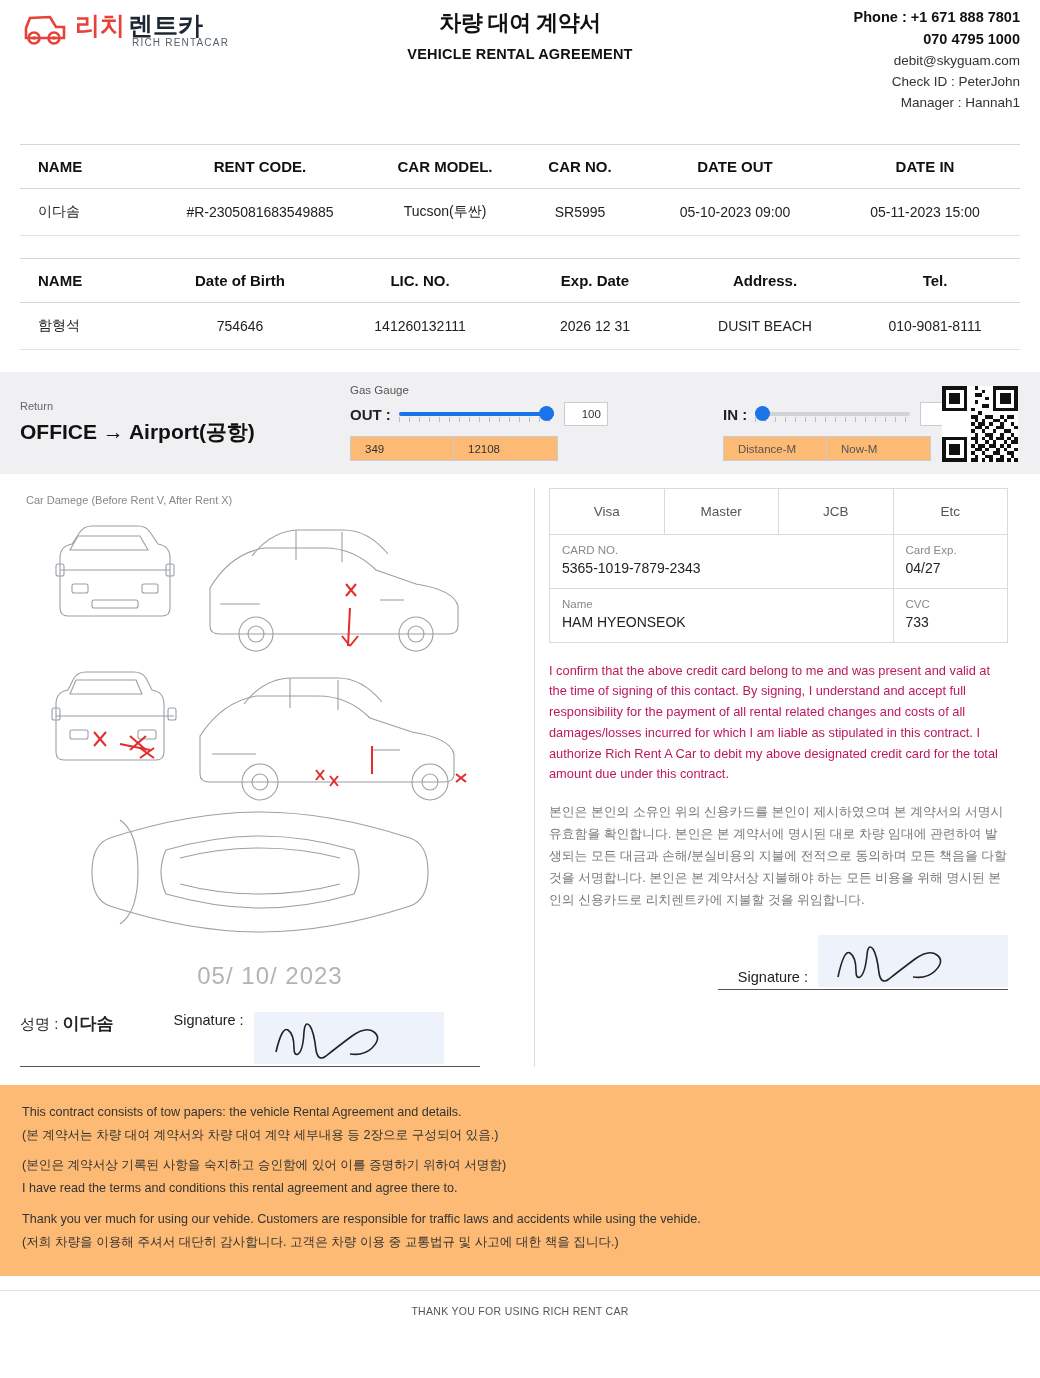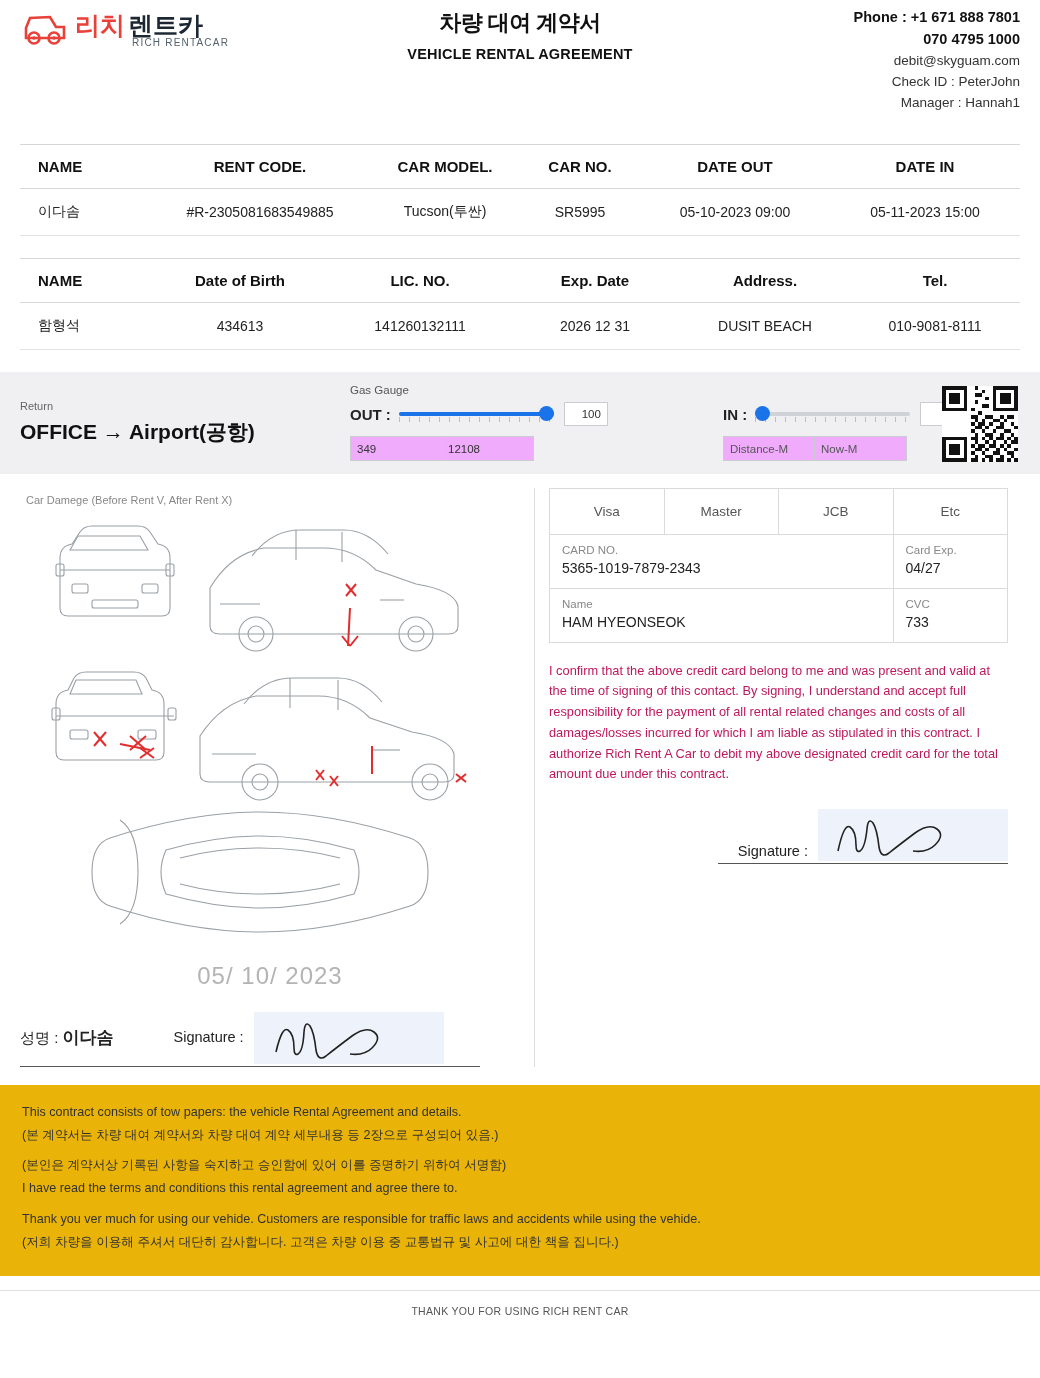--- a/index.html
+++ b/index.html
@@ -52,54 +52,54 @@
   .gauge-lbl { font-weight:bold; font-size:15px; margin-right:8px; }
   .slider { position:relative; width:155px; height:16px; }
   .slider .track { position:absolute; top:6px; left:0; right:0; height:4px; background:#cfd3d8; border-radius:2px; }
   .slider .fill { position:absolute; top:6px; left:0; height:4px; background:#1a73e8; border-radius:2px; }
   .slider .ticks { position:absolute; top:11px; left:0; right:0; height:5px;
     background-image:repeating-linear-gradient(to right,#b9bec4 0 1px,transparent 1px 10px); }
   .slider .knob { position:absolute; top:0; width:15px; height:15px; border-radius:50%; background:#1a73e8; }
   .numbox { margin-left:10px; border:1px solid #c9ccd1; background:#fff; width:44px; height:24px;
             font-size:11.5px; display:flex; align-items:center; justify-content:flex-end; padding-right:6px; color:#333;}
   .inputs-row { display:flex; margin-top:10px; }
-  .txtbox { border:1px solid #c9ccd1; background:#f0abfc; height:25px; width:92px; font-size:11.5px;
-            display:flex; align-items:center; padding-left:6px; color:#333; }
+  .txtbox { border:1px solid #c9ccd1; background:#fdba74; height:25px; width:104px; font-size:11.5px;
+            display:flex; align-items:center; padding-left:14px; color:#333; }
   .txtbox.ph { color:#555; }
   .txtbox + .txtbox { margin-left:0; border-left:none; }
   .in-col { margin-left:68px; width:270px;}
   .qr { position:absolute; right:22px; top:14px; }
 
   
   .body2 { display:flex; padding:14px 32px 0 20px; }
   .left { width:500px; position:relative; }
   .divider { width:1px; background:#dcdcdc; margin:0 14px; align-self:stretch; }
   .right { flex:1; }
   .dmg-label { font-size:11px; color:#888; margin:6px 0 2px 6px; }
   .cars svg { display:block; }
   .date-big { text-align:center; font-size:24px; color:#b4b4b4; letter-spacing:1px; margin-top:14px;}
-  .sign-row { display:flex; align-items:center; margin-top:22px; }
+  .sign-row { display:flex; align-items:flex-start; margin-top:22px; }
   .sign-name { font-size:15px; }
   .sign-name b { font-size:17px; }
   .sign-lbl { font-size:14.5px; margin-left:60px; margin-bottom:2px;}
   .sign-pad { margin-left:10px; width:190px; height:52px; background:#eef3fb; position:relative; }
   .sign-underline { border-bottom:1px solid #555; width:100%; }
 
   
   table.card { width:100%; border-collapse:collapse; table-layout:fixed; }
   table.card td { border:1px solid #dadada; }
   .brand-cell { height:46px; text-align:center; font-size:13.5px; color:#555; }
   .lblcell { padding:9px 12px 4px 12px; font-size:11.5px; color:#888; }
   .valcell { padding:0 12px 12px 12px; font-size:14px; color:#222; }
   .confirm-en { font-size:12.8px; line-height:1.62; color:#be185d; margin-top:18px; }
   .confirm-ko { font-size:12.8px; line-height:1.72; color:#777; margin-top:16px; }
   .sign-right { display:flex; align-items:flex-end; justify-content:flex-end; margin-top:24px; }
 
   
-  .terms { margin:18px 0 0 0; background:#eab308; padding:18px 22px 20px 22px; }
+  .terms { margin:18px 0 0 0; background:#fdba74; padding:18px 22px 20px 22px; }
   .terms p { margin:0 0 4px 0; font-size:12.6px; color:#333; line-height:1.5; }
   .terms .grp { margin-bottom:12px; }
   .thanks { text-align:center; font-size:10.5px; color:#555; padding:14px 0 8px 0; letter-spacing:0.3px; }
   .hr-top { border-top:1px solid #e0e0e0; }
 </style>
 </head>
 <body>
 
 <div class="page">
 
@@ -174,21 +174,21 @@
           <tr>
         <th class="left">NAME</th>
         <th>Date of Birth</th>
         <th>LIC. NO.</th>
         <th>Exp. Date</th>
         <th>Address.</th>
         <th>Tel.</th>
       </tr>
       <tr>
         <td class="left">함형석</td>
-        <td>434613</td>
+        <td>754646</td>
         <td>141260132111</td>
         <td>2026 12 31</td>
         <td>DUSIT BEACH</td>
         <td>010-9081-8111</td>
       </tr>
     </tbody>
       </table>
   </div>
 
   <div class="band">
@@ -447,20 +447,21 @@
           </td>
           <td style="padding:0">
             <div class="lblcell">CVC</div>
             <div class="valcell">733</div>
           </td>
         </tr>
       </tbody>
         </table>
 
       <div class="confirm-en">I confirm that the above credit card belong to me and was present and valid at the time of signing of this contact. By signing, I understand and accept full responsibility for the payment of all rental related changes and costs of all damages/losses incurred for which I am liable as stipulated in this contract. I authorize Rich Rent A Car to debit my above designated credit card for the total amount due under this contract.</div>
+      <div class="confirm-ko">본인은 본인의 소유인 위의 신용카드를 본인이 제시하였으며 본 계약서의 서명시 유효함을 확인합니다. 본인은 본 계약서에 명시된 대로 차량 임대에 관련하여 발생되는 모든 대금과 손해/분실비용의 지불에 전적으로 동의하며 모든 책음을 다할 것을 서명합니다. 본인은 본 계약서상 지불해야 하는 모든 비용을 위해 명시된 본인의 신용카드로 리치렌트카에 지불할 것을 위임합니다.</div>
 
       <div class="sign-right">
         <div class="sign-lbl" style="margin-left:0">Signature :</div>
         <div class="sign-pad">
           <svg width="190" height="52" viewBox="0 0 190 52">
             <path d="M20 42 q6-28 12-24 q6 4 6 18 q0 8 4 6 q5-3 7-22 q1-12 6-6 q4 6 6 24 q2 12 10 6 q10-8 26-20 q14-10 22-4 q8 6-2 16 q-8 8-22 6" fill="none" stroke="#222" stroke-width="1.6"></path>
           </svg>
         </div>
       </div>
       <div class="sign-underline" style="width:290px;margin-left:auto;margin-top:2px;"></div>

